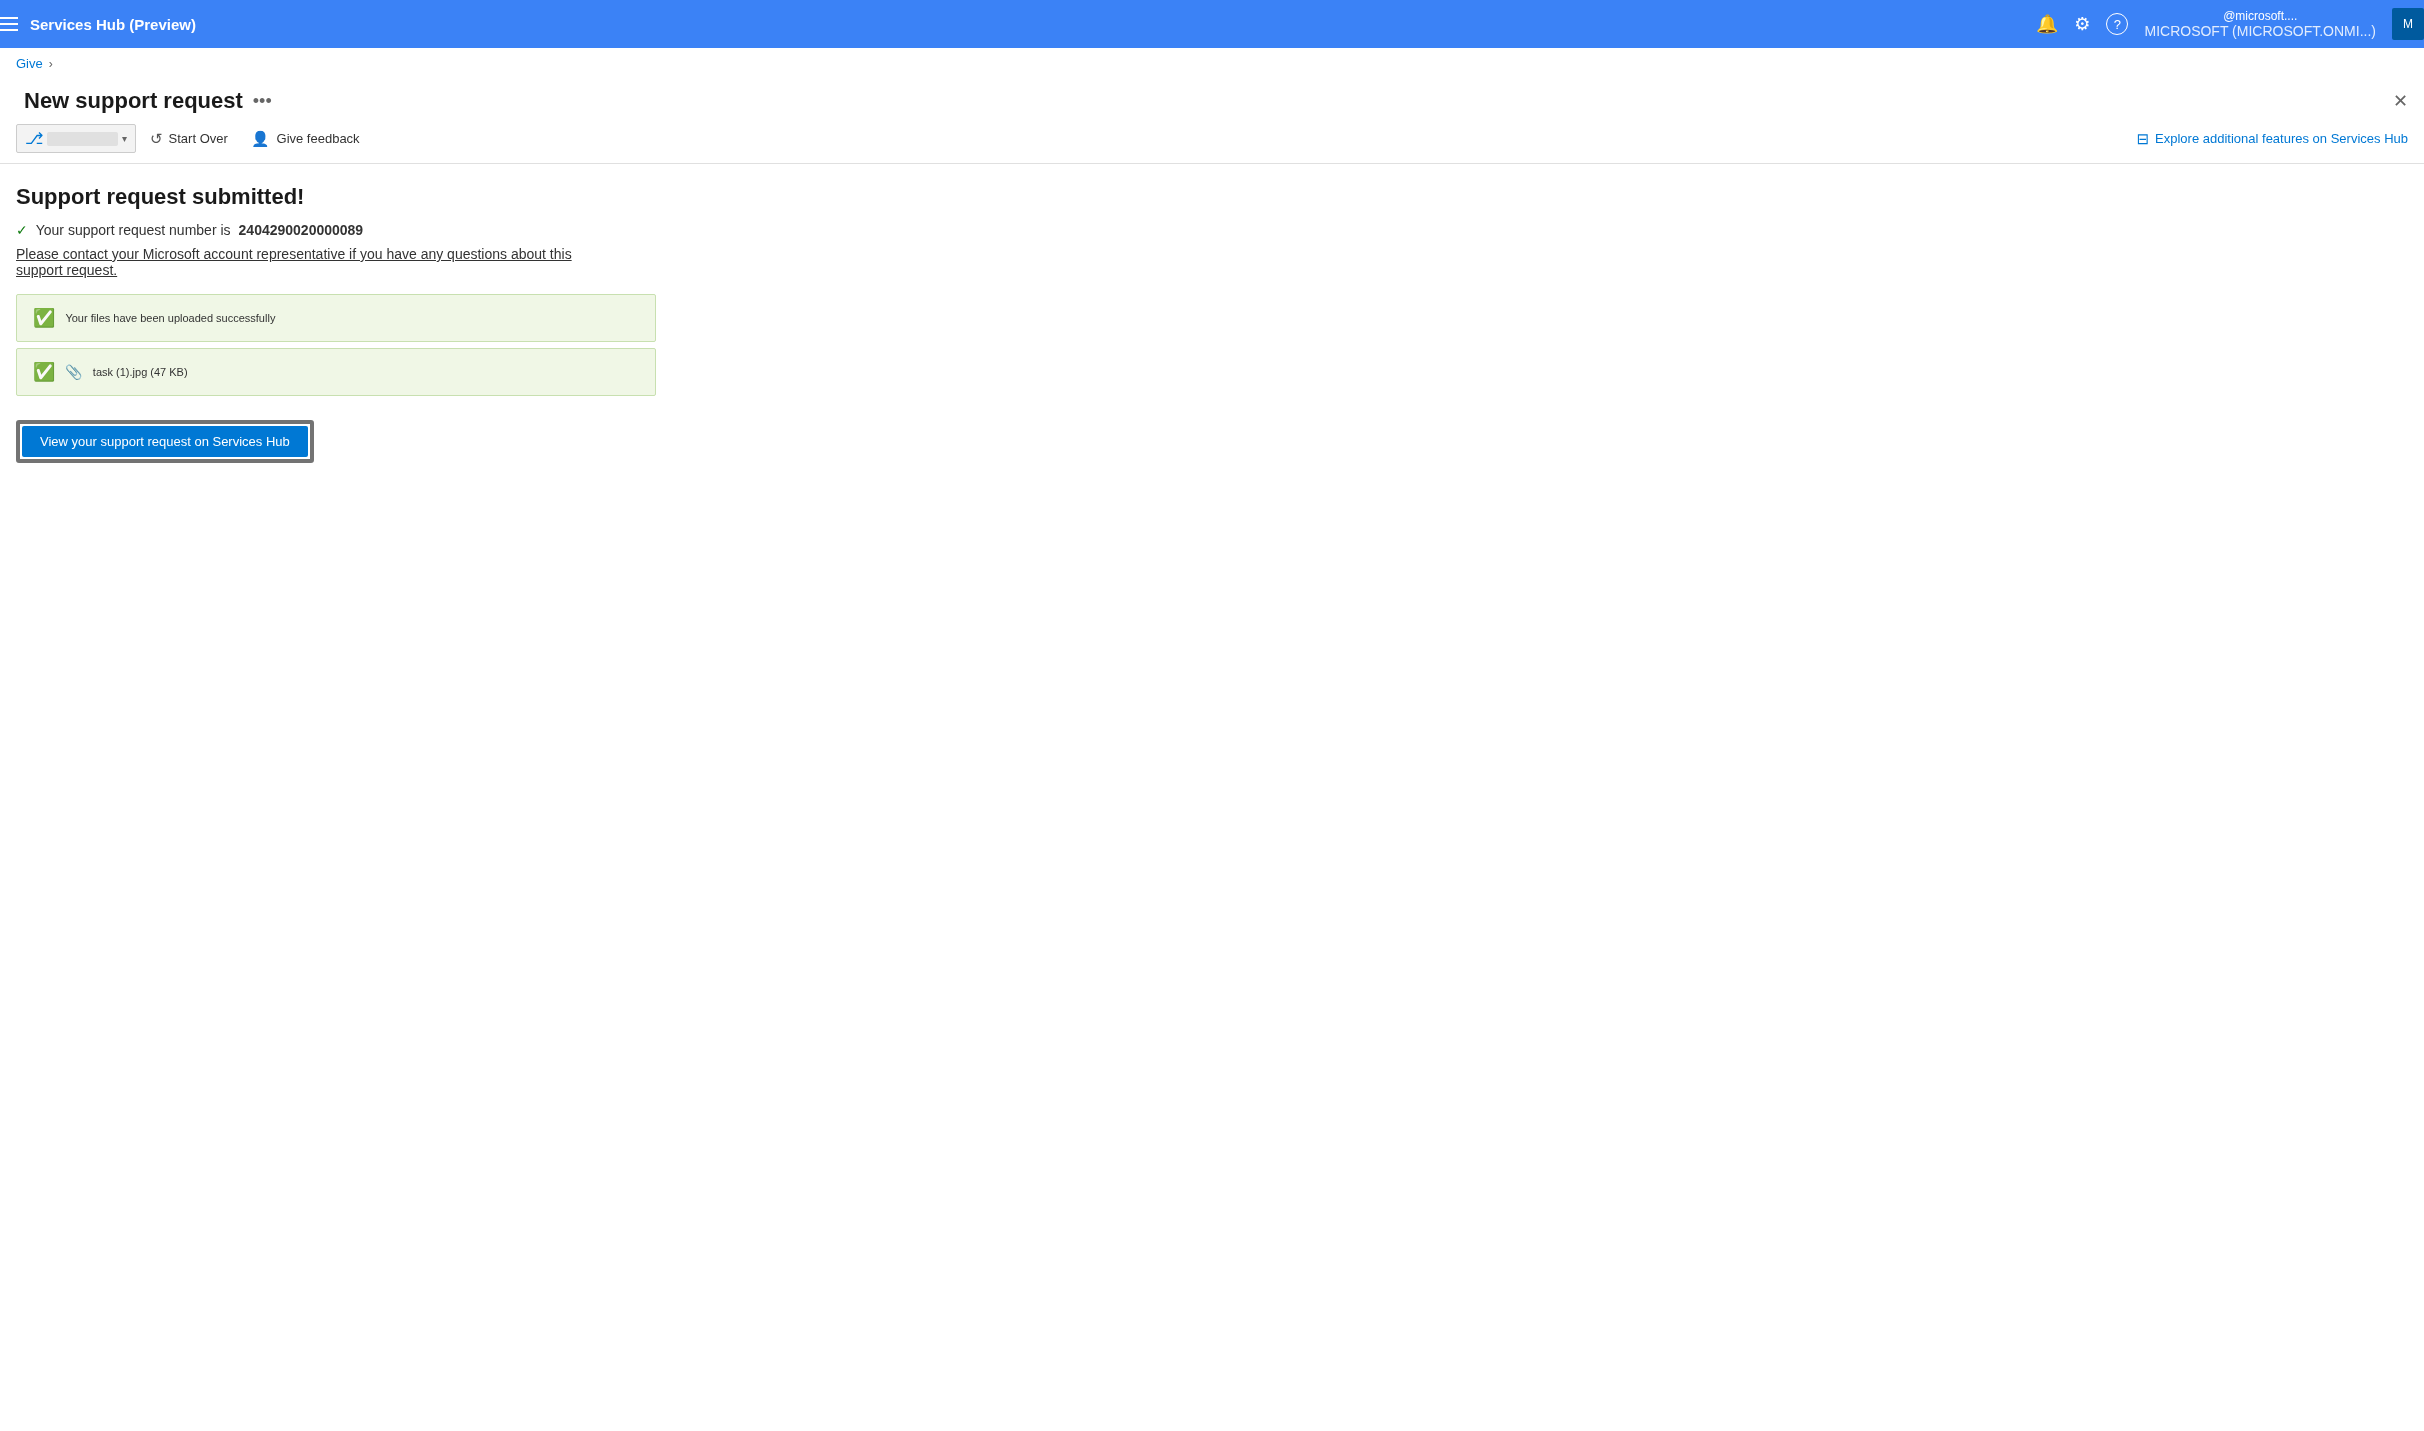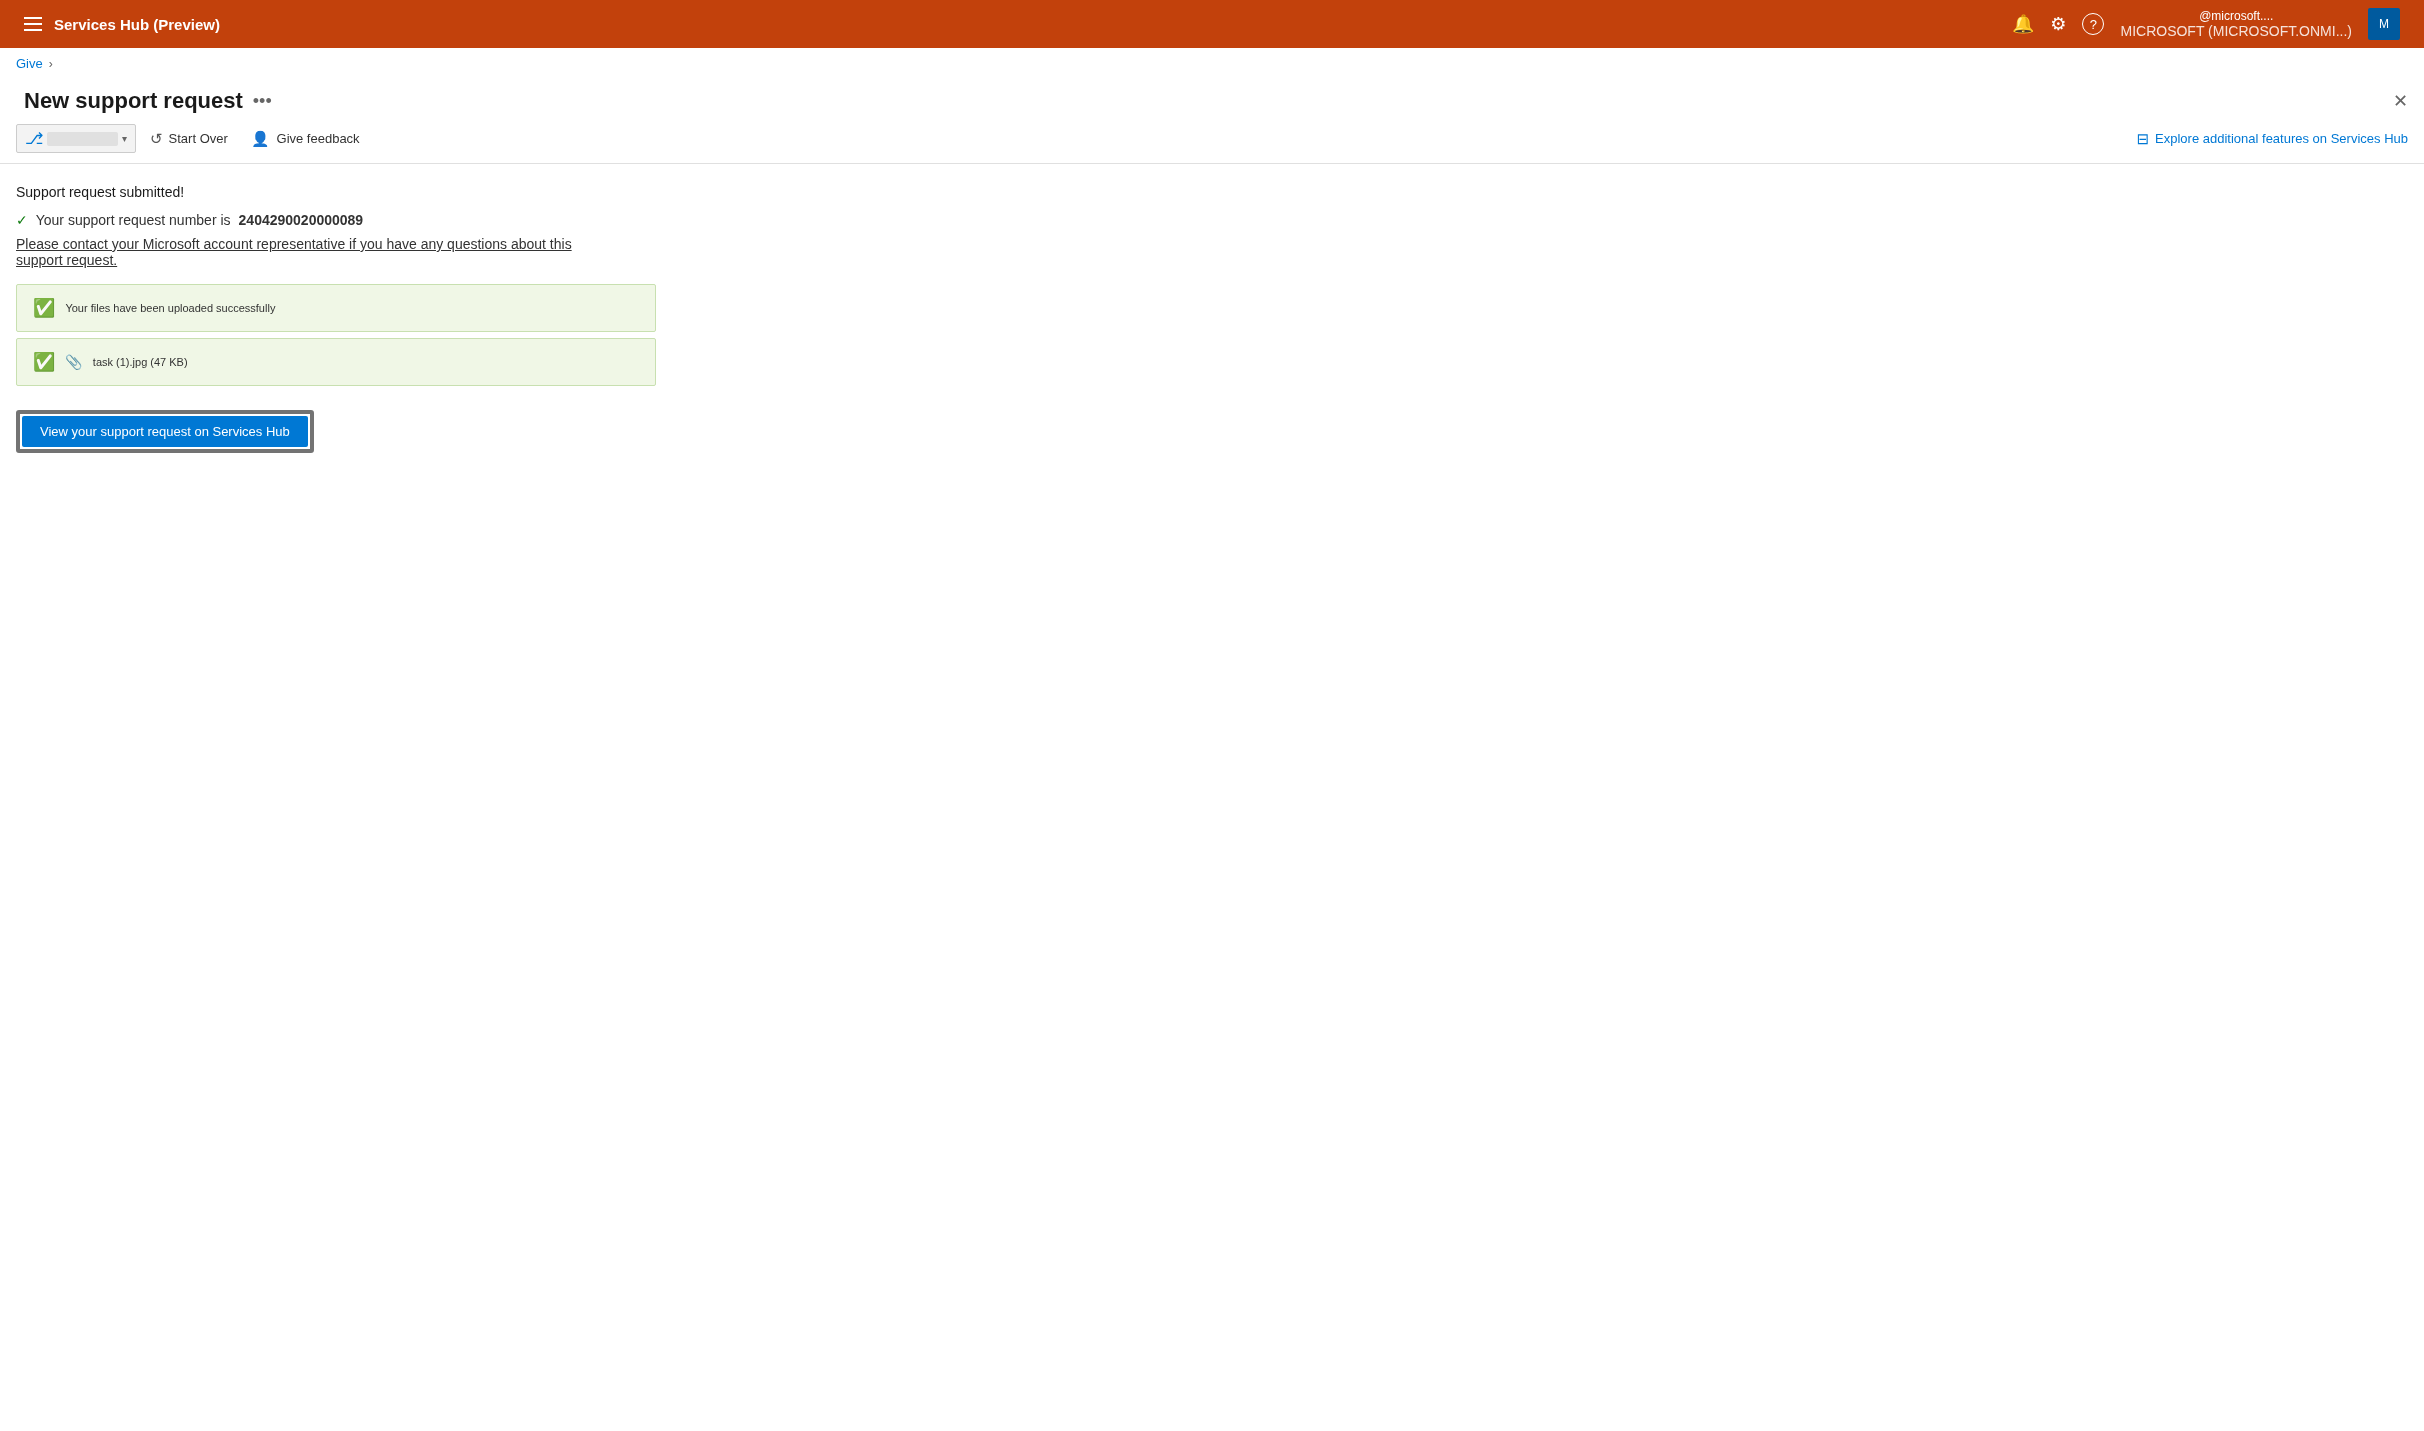--- a/index.html
+++ b/index.html
@@ -1,25 +1,25 @@
 <!DOCTYPE html>
 <html><head>
   <meta charset="utf-8">
   <style>
     * { box-sizing: border-box; margin: 0; padding: 0; }
     body { font-family: 'Segoe UI', Arial, sans-serif; font-size: 14px; color: #333; background: #fff; }
 
     
     .topbar {
-      background: #c2410c;
+      background: #3b82f6;
       color: #fff;
       height: 48px;
       display: flex;
       align-items: center;
-      padding: 0 24px;
+      padding: 0 0;
       justify-content: space-between;
     }
     .topbar-left {
       display: flex;
       align-items: center;
       gap: 12px;
     }
     .topbar-title {
       font-size: 15px;
       font-weight: 600;
@@ -174,22 +174,22 @@
     }
     .explore-link-icon {
       font-size: 15px;
     }
 
     
     .main-content {
       padding: 20px 16px;
     }
     .success-title {
-      font-size: 14px;
-      font-weight: 400;
+      font-size: 22px;
+      font-weight: 700;
       color: #1a1a1a;
       margin-bottom: 12px;
     }
     .request-number-row {
       display: flex;
       align-items: center;
       gap: 8px;
       margin-bottom: 8px;
       font-size: 14px;
     }

